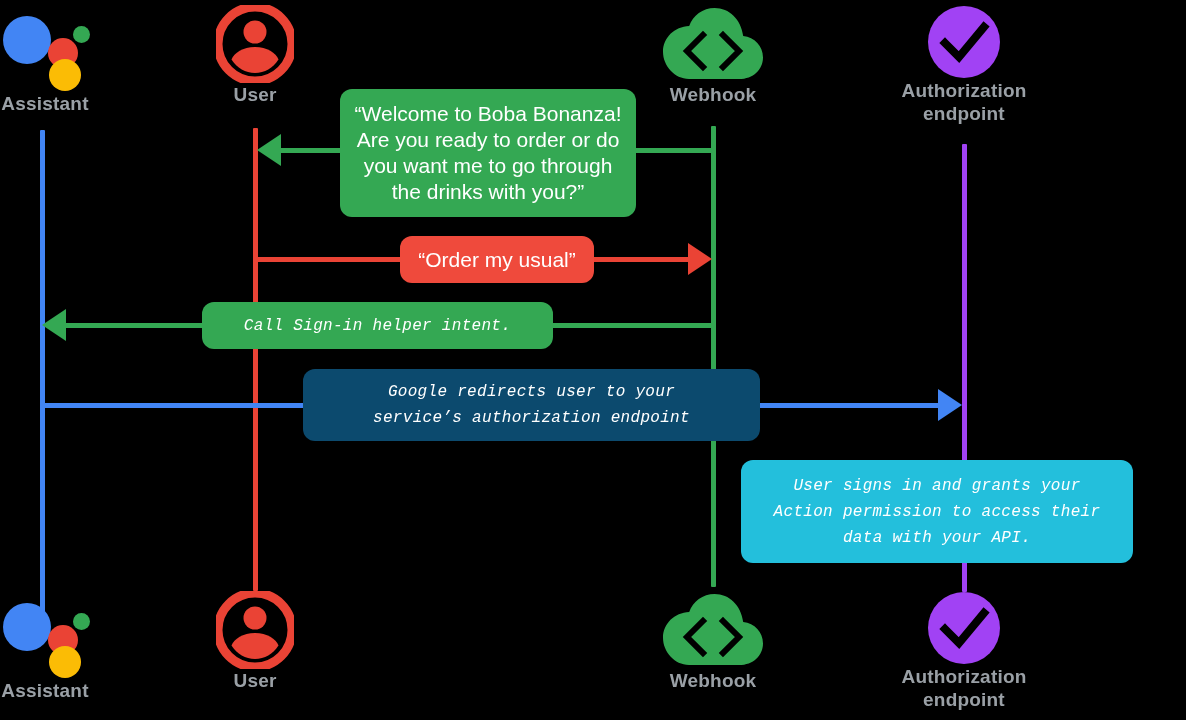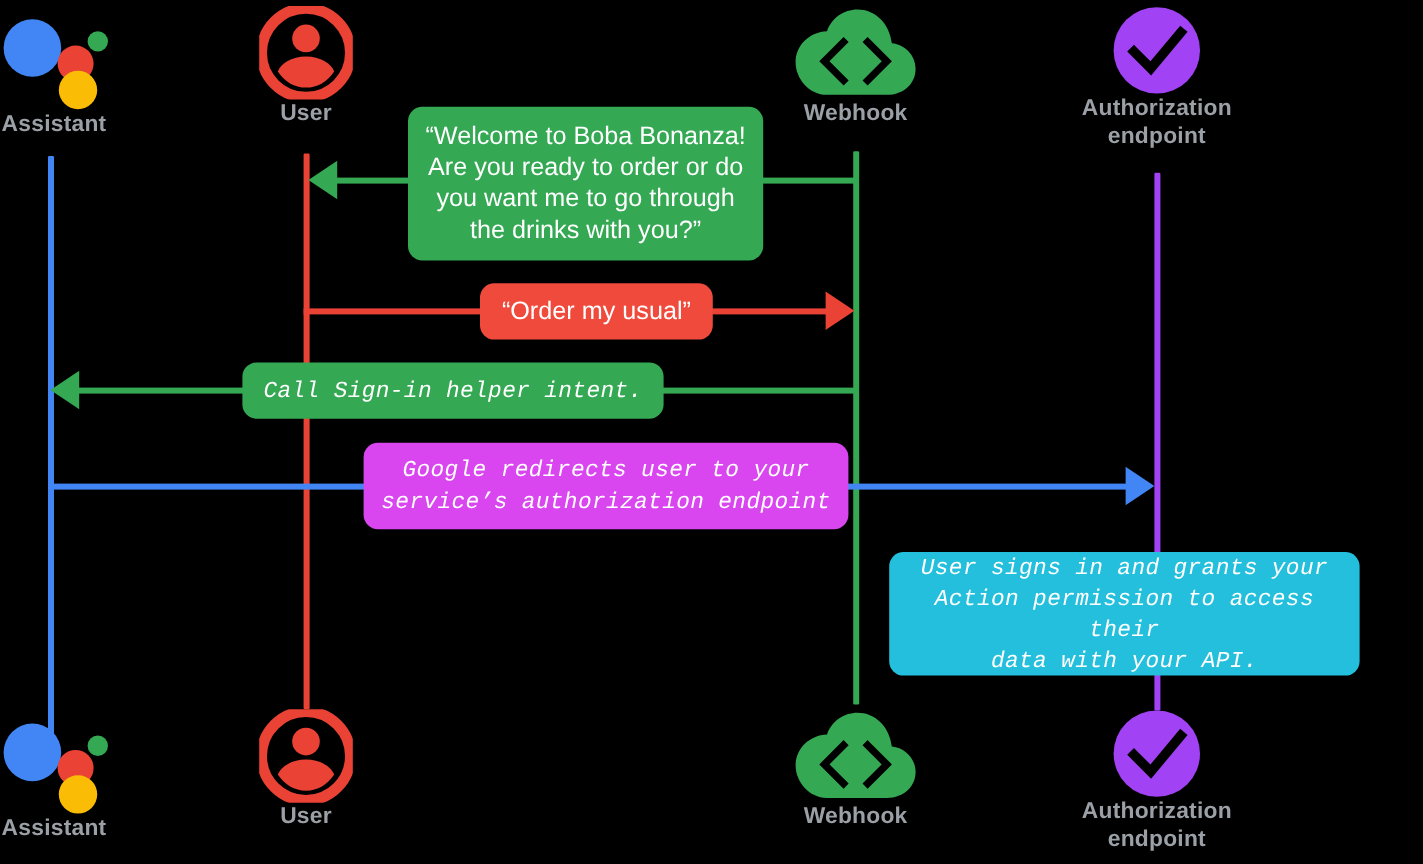--- a/index.html
+++ b/index.html
@@ -97,21 +97,21 @@
   }
   .bubble-sans {
     font-family: "Liberation Sans", sans-serif;
     font-size: 21px;
     line-height: 26px;
     font-weight: 400;
   }
   .bubble-mono {
     font-family: "Liberation Mono", "DejaVu Sans Mono", monospace;
     font-style: italic;
-    font-size: 19px;
+    font-size: 16px;
     line-height: 26px;
     font-weight: 400;
     letter-spacing: 0.3px;
   }
   .bubble span { white-space: pre-line; display: block; }
 </style>
 </head>
 <body>
 
 <div id="diagram">
@@ -174,21 +174,21 @@
   </div>
 
   <div class="hline" style="left:64px; top:323px; width:650px; background:#34A853;"></div>
   <div class="arrow-left" style="left:42px; top:309px; color:#34A853;"></div>
   <div class="bubble bubble-mono" style="left:202px; top:302px; width:351px; height:47px; background:#34A853; padding:4px 14px;">
     <span>Call Sign-in helper intent.</span>
   </div>
 
   <div class="hline" style="left:40px; top:403px; width:900px; background:#4285F4;"></div>
   <div class="arrow-right" style="left:938px; top:389px; color:#4285F4;"></div>
-  <div class="bubble bubble-mono" style="left:303px; top:369px; width:404px; height:72px; background:#d946ef; padding:6px 12px;">
+  <div class="bubble bubble-mono" style="left:303px; top:369px; width:457px; height:72px; background:#0c4a6e; padding:6px 12px;">
     <span>Google redirects user to your
 service’s authorization endpoint</span>
   </div>
 
   <div class="bubble bubble-mono" style="left:741px; top:460px; width:392px; height:103px; background:#23BFDC; padding:8px 14px;">
     <span>User signs in and grants your
 Action permission to access their
 data with your API.</span>
   </div>
 

